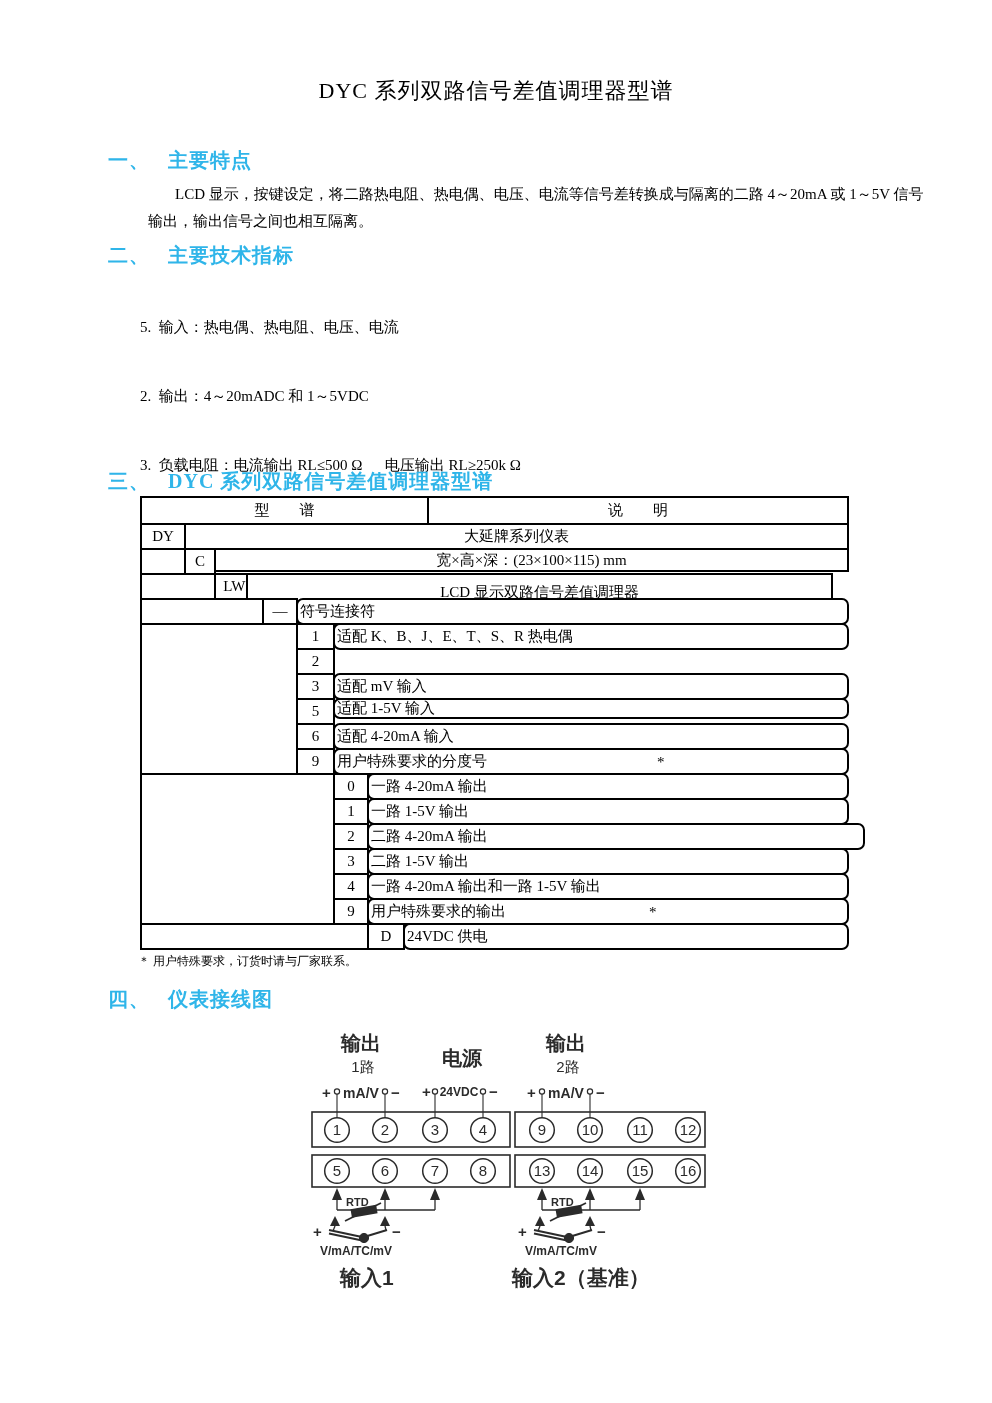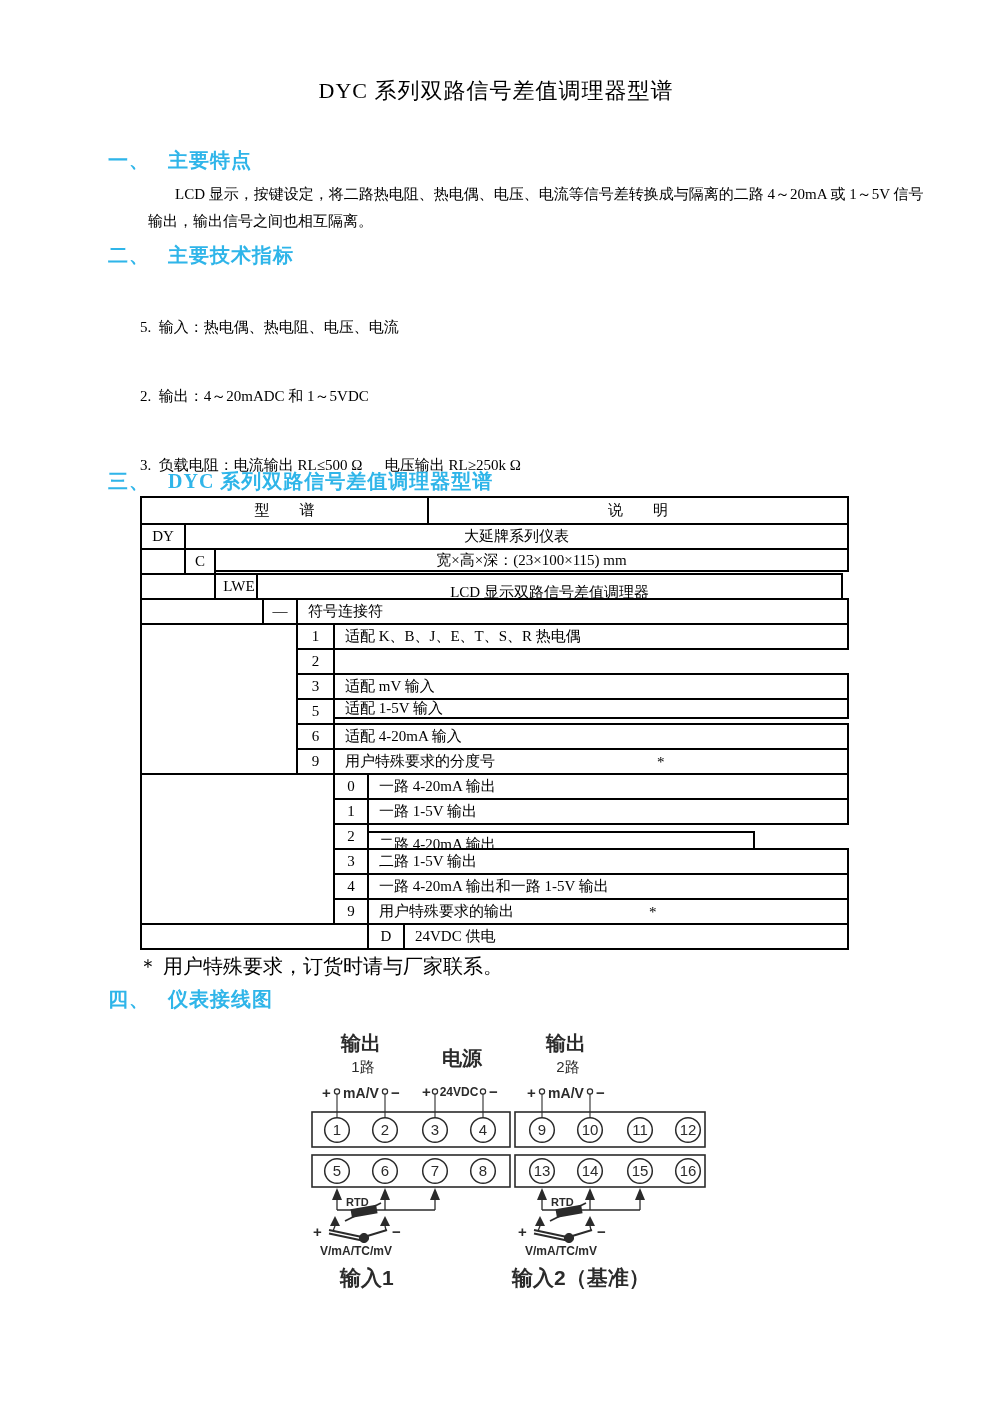--- a/index.html
+++ b/index.html
@@ -21,23 +21,23 @@
   .feat .l1{padding-left:27px;}
   .specs{position:absolute; left:140px; top:270px; font-size:15px; white-space:pre; line-height:23px;}
   .specs div{height:23px;}
   
   .mtable{position:absolute; left:140px; top:496px; width:709px; height:456px;}
   .tc{
     position:absolute; box-sizing:border-box; border:2px solid #000; background:#fff;
     display:flex; align-items:center; font-size:15px; overflow:visible; white-space:nowrap;
   }
   .cc{justify-content:center; text-align:center;}
-  .cl{justify-content:flex-start; padding-left:10px;}
+  .cl{justify-content:flex-start; padding-left:2px;border-radius:7px;}
   .star{position:absolute; top:4px; font-size:15px;}
-  .footnote{position:absolute; left:138px; top:953px; font-size:20px;}
+  .footnote{position:absolute; left:138px; top:953px; font-size:12px;}
   
   .wiring{position:absolute; left:300px; top:1030px;}
   .wiring text{fill:#2b2b2b; font-family:"Liberation Sans","DejaVu Sans",sans-serif;}
   .wiring .big{font-size:20px; font-weight:bold;}
   .wiring .mid{font-size:15px;}
   .wiring .sig{font-size:14px; font-weight:bold;}
   .wiring .pm{font-size:15px; font-weight:bold;}
   .wiring .tnum{font-size:15px; font-weight:normal;}
   .wiring .rtd{font-size:11px; font-weight:bold;}
   .wiring .src{font-size:12px; font-weight:bold;}
@@ -84,21 +84,21 @@
 
     <div class="tc cc" style="left:0;top:27px;width:46px;height:27px">DY</div>
     <div class="tc cc" style="left:44px;top:27px;width:665px;height:27px">大延牌系列仪表</div>
 
     <div class="tc" style="left:0;top:52px;width:46px;height:27px"></div>
     <div class="tc cc" style="left:44px;top:52px;width:32px;height:27px">C</div>
     <div class="tc cc" style="left:74px;top:52px;width:635px;height:24px">宽×高×深：(23×100×115) mm</div>
 
     <div class="tc" style="left:0;top:77px;width:76px;height:27px"></div>
     <div class="tc cc" style="left:74px;top:77px;width:50px;height:27px">LWE</div>
-    <div class="tc cc" style="left:116px;top:77px;width:587px;height:39px">LCD 显示双路信号差值调理器</div>
+    <div class="tc cc" style="left:106px;top:77px;width:587px;height:39px">LCD 显示双路信号差值调理器</div>
 
     <div class="tc" style="left:0;top:102px;width:124px;height:27px"></div>
     <div class="tc cc" style="left:122px;top:102px;width:36px;height:27px">—</div>
     <div class="tc cl" style="left:156px;top:102px;width:553px;height:27px">符号连接符</div>
 
     <div class="tc" style="left:0;top:127px;width:158px;height:152px"></div>
     <div class="tc cc" style="left:156px;top:127px;width:39px;height:27px">1</div>
     <div class="tc cl" style="left:193px;top:127px;width:516px;height:27px">适配 K、B、J、E、T、S、R 热电偶</div>
     <div class="tc cc" style="left:156px;top:152px;width:39px;height:27px">2</div>
     <div class="tc cc" style="left:156px;top:177px;width:39px;height:27px">3</div>
@@ -112,21 +112,21 @@
       <span>用户特殊要求的分度号</span>
       <span class="star" style="left:322px;">*</span>
     </div>
 
     <div class="tc" style="left:0;top:277px;width:195px;height:152px"></div>
     <div class="tc cc" style="left:193px;top:277px;width:36px;height:27px">0</div>
     <div class="tc cl" style="left:227px;top:277px;width:482px;height:27px">一路 4-20mA 输出</div>
     <div class="tc cc" style="left:193px;top:302px;width:36px;height:27px">1</div>
     <div class="tc cl" style="left:227px;top:302px;width:482px;height:27px">一路 1-5V 输出</div>
     <div class="tc cc" style="left:193px;top:327px;width:36px;height:27px">2</div>
-    <div class="tc cl" style="left:227px;top:335px;width:388px;height:27px">二路 4-20mA 输出</div>
+    <div class="tc cl" style="left:227px;top:327px;width:498px;height:27px">二路 4-20mA 输出</div>
     <div class="tc cc" style="left:193px;top:352px;width:36px;height:27px">3</div>
     <div class="tc cl" style="left:227px;top:352px;width:482px;height:27px">二路 1-5V 输出</div>
     <div class="tc cc" style="left:193px;top:377px;width:36px;height:27px">4</div>
     <div class="tc cl" style="left:227px;top:377px;width:482px;height:27px">一路 4-20mA 输出和一路 1-5V 输出</div>
     <div class="tc cc" style="left:193px;top:402px;width:36px;height:27px">9</div>
     <div class="tc cl" style="left:227px;top:402px;width:482px;height:27px">
       <span>用户特殊要求的输出</span>
       <span class="star" style="left:280px;">*</span>
     </div>
 

